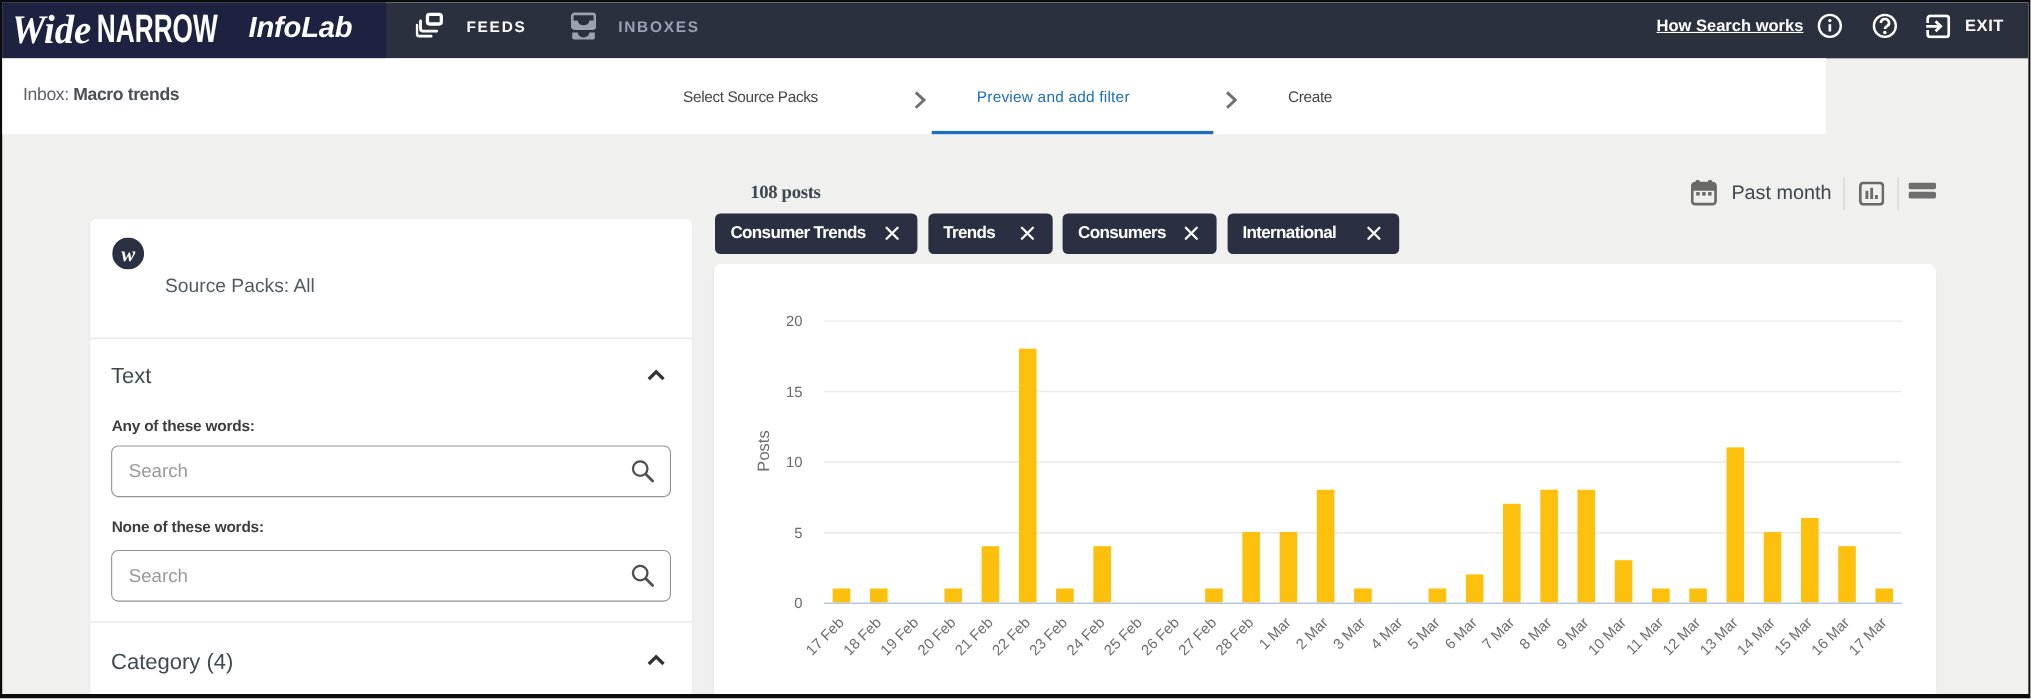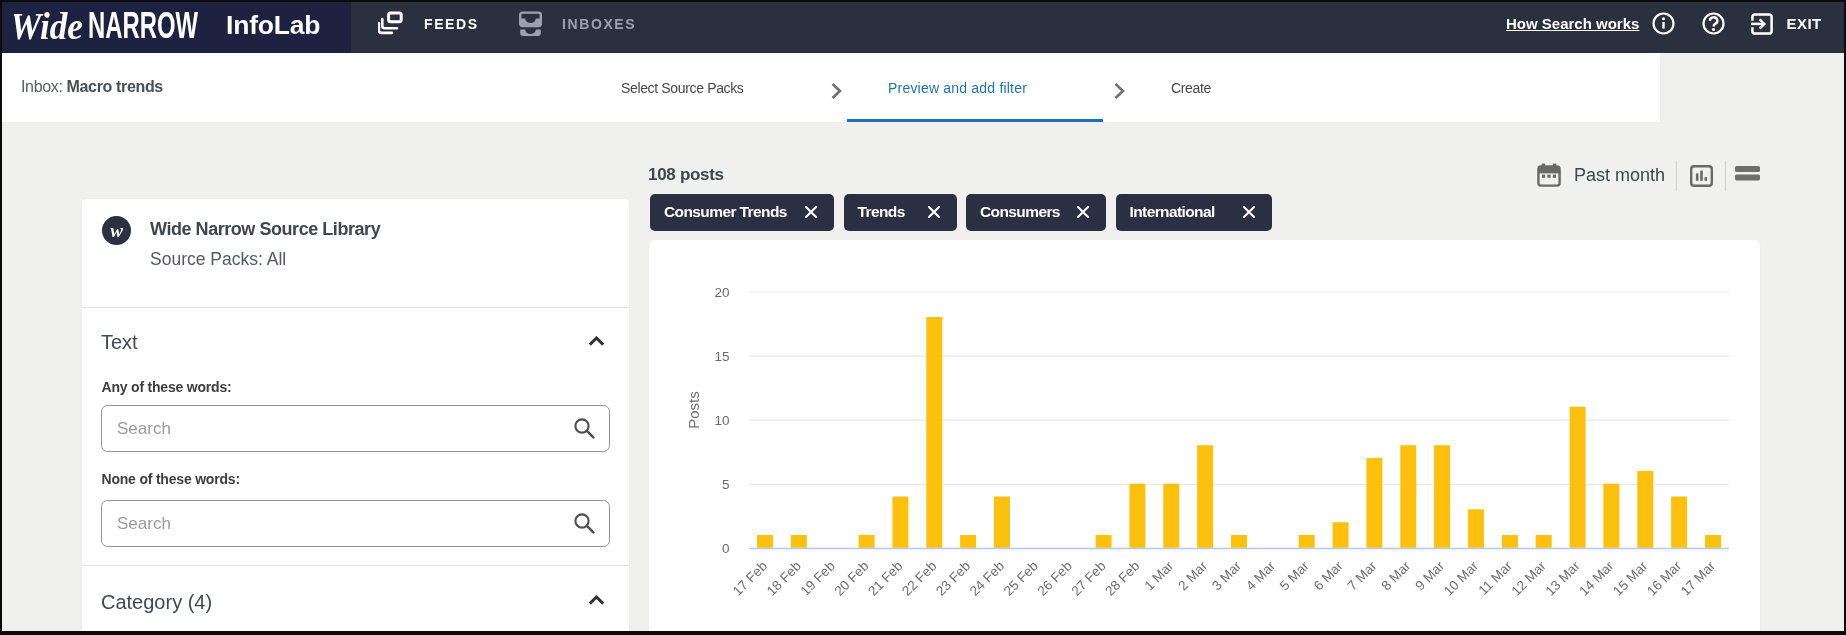--- a/index.html
+++ b/index.html
@@ -3,21 +3,21 @@
 <style>
 * { margin:0; padding:0; box-sizing:border-box; }
 html,body { background:#fff; }
 #root { position:relative; width:1846px; height:635px; border:solid #0b0b0b; border-width:2px 2px 4px 2px;
   background:#f0f0ef; overflow:hidden; font-family:"Liberation Sans", sans-serif; }
 .abs { position:absolute; }
 
 
 #hdr { position:absolute; left:0; top:0; width:1842px; height:51px; background:#2b303f;padding-left:40px; }
 #brand { position:absolute; left:0; top:0; width:349px; height:51px; background:#1d2240; }
-#infolab { position:absolute; left:224px; top:7.5px; font-size:26.5px; font-weight:bold; color:#fff; letter-spacing:-0.2px; }
+#infolab { position:absolute; left:224px; top:7.5px; font-size:26.5px; font-weight:bold; color:#fff; letter-spacing:-0.2px;font-style:italic; }
 .hitem { position:absolute; top:-4px; height:51px; display:flex; align-items:center; }
 .hlabel { font-size:14px; font-weight:bold; letter-spacing:1.6px; }
 #hsw { font-size:15px; font-weight:bold; color:#fff; text-decoration:underline; }
 #exit { font-size:15px; font-weight:bold; color:#fff; letter-spacing:0.5px; }
 
 
 #subnav { position:absolute; left:0; top:51px; width:1658px; height:68.5px; background:#fff; }
 #crumb { position:absolute; left:19px; top:25px; font-size:16px; letter-spacing:-0.35px; color:#5a5e64; }
 #crumb b { color:#4a4e55; font-weight:bold; }
 .step { position:absolute; top:26.5px; font-size:14px; color:#464646; letter-spacing:-0.35px; }
@@ -31,21 +31,21 @@
 
 
 .divider { position:absolute; left:0; width:547px; height:1px; background:#e4e4e4; }
 .sechead { position:absolute; left:19px; font-size:20px; color:#3f4954; }
 .lbl { position:absolute; left:19.5px; font-size:14px; font-weight:bold; color:#3d3d3d; letter-spacing:-0.2px; }
 .sinput { position:absolute; left:19px; width:509px; height:46.5px; border:1.3px solid #939393; border-radius:6.5px; background:#fff; }
 .sinput span { position:absolute; left:15px; top:12.5px; font-size:17px; color:#9a9a9a; }
 .sinput svg { position:absolute; right:14px; top:11px; }
 
 
-#posts { position:absolute; left:646px; top:163px; font-size:17px; font-weight:bold; color:#3e4651; letter-spacing:-0.3px; }
+#posts { position:absolute; left:680px; top:163px; font-size:17px; font-weight:bold; color:#3e4651; letter-spacing:-0.3px;font-family:Liberation Serif, serif; }
 #chips { position:absolute; left:648px; top:192px; display:flex; gap:9.5px; }
 .chip { height:36.5px; background:#2a3041; border-radius:5px; display:flex; align-items:center; padding:0 16px 0 14px; }
 .chip span { color:#fff; font-size:15.5px; font-weight:bold; letter-spacing:-0.6px; flex:1; }
 
 
 #pmrow { position:absolute; left:1535px; top:156.5px; height:34px; display:flex; align-items:center; }
 #pmtext { font-size:18px; color:#3d454e; margin-left:13px; }
 .vsep { width:1px; height:30px; background:#d0d0d0; }
 </style></head>
 <body>
@@ -111,21 +111,20 @@
       </svg>
     <span class="step" style="left:1169px">Create</span>
     <div id="tabline"></div>
   </div>
 
   <div id="leftcard">
     <svg class="abs" style="left:20px;top:17px" width="29" height="29" viewBox="0 0 29 29">
       <circle cx="14.5" cy="14.5" r="14.5" fill="#2b3143"></circle>
       <text x="14.5" y="21" text-anchor="middle" font-family="Liberation Serif" font-style="italic" font-weight="bold" font-size="19" fill="#fff">w</text>
     </svg>
-    <div class="abs" style="left:68px;top:20px;font-size:18px;font-weight:bold;color:#3d4651;letter-spacing:-0.45px">Wide Narrow Source Library</div>
     <div class="abs" style="left:68px;top:49.5px;font-size:17.5px;color:#515a63">Source Packs: All</div>
     <div class="divider" style="top:108px"></div>
 
     <div class="sechead" style="top:131.5px">Text</div>
     <svg class="abs" style="left:506px;top:136.5px" width="17" height="11" viewBox="0 0 17 11">
         <path d="M1.8 8.6 L8.5 2 L15.2 8.6" stroke="#333" stroke-width="3" fill="none"></path>
       </svg>
     <div class="lbl" style="top:179.5px">Any of these words:</div>
     <div class="sinput" style="top:206px">
         <span>Search</span>

